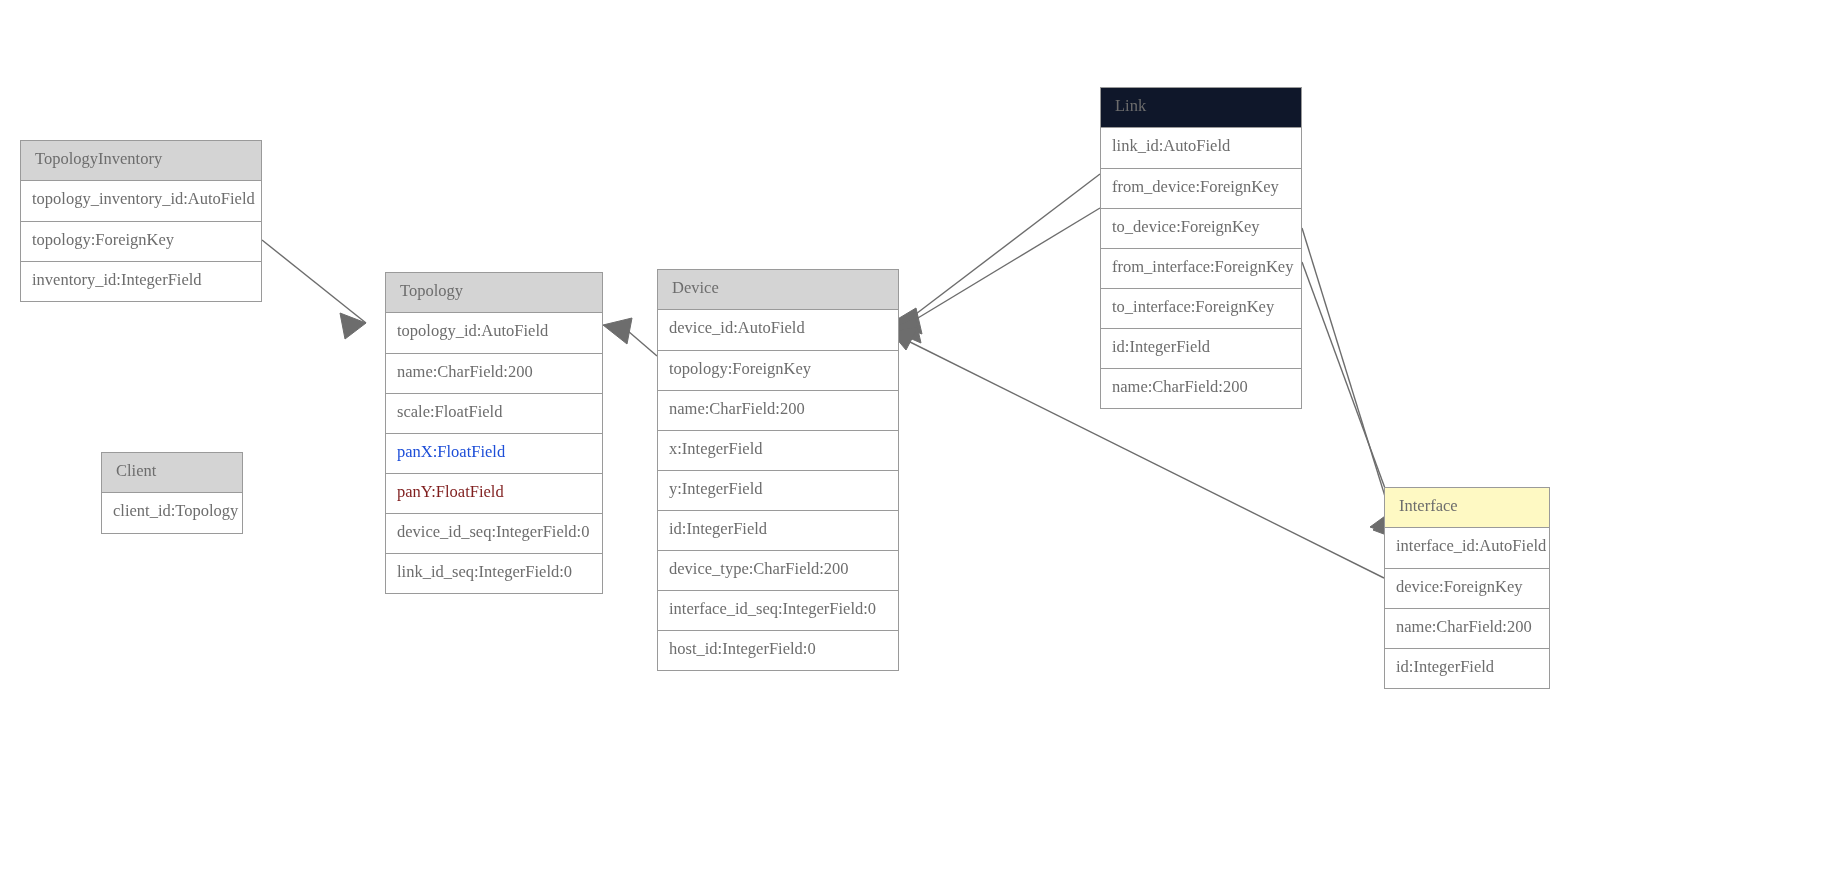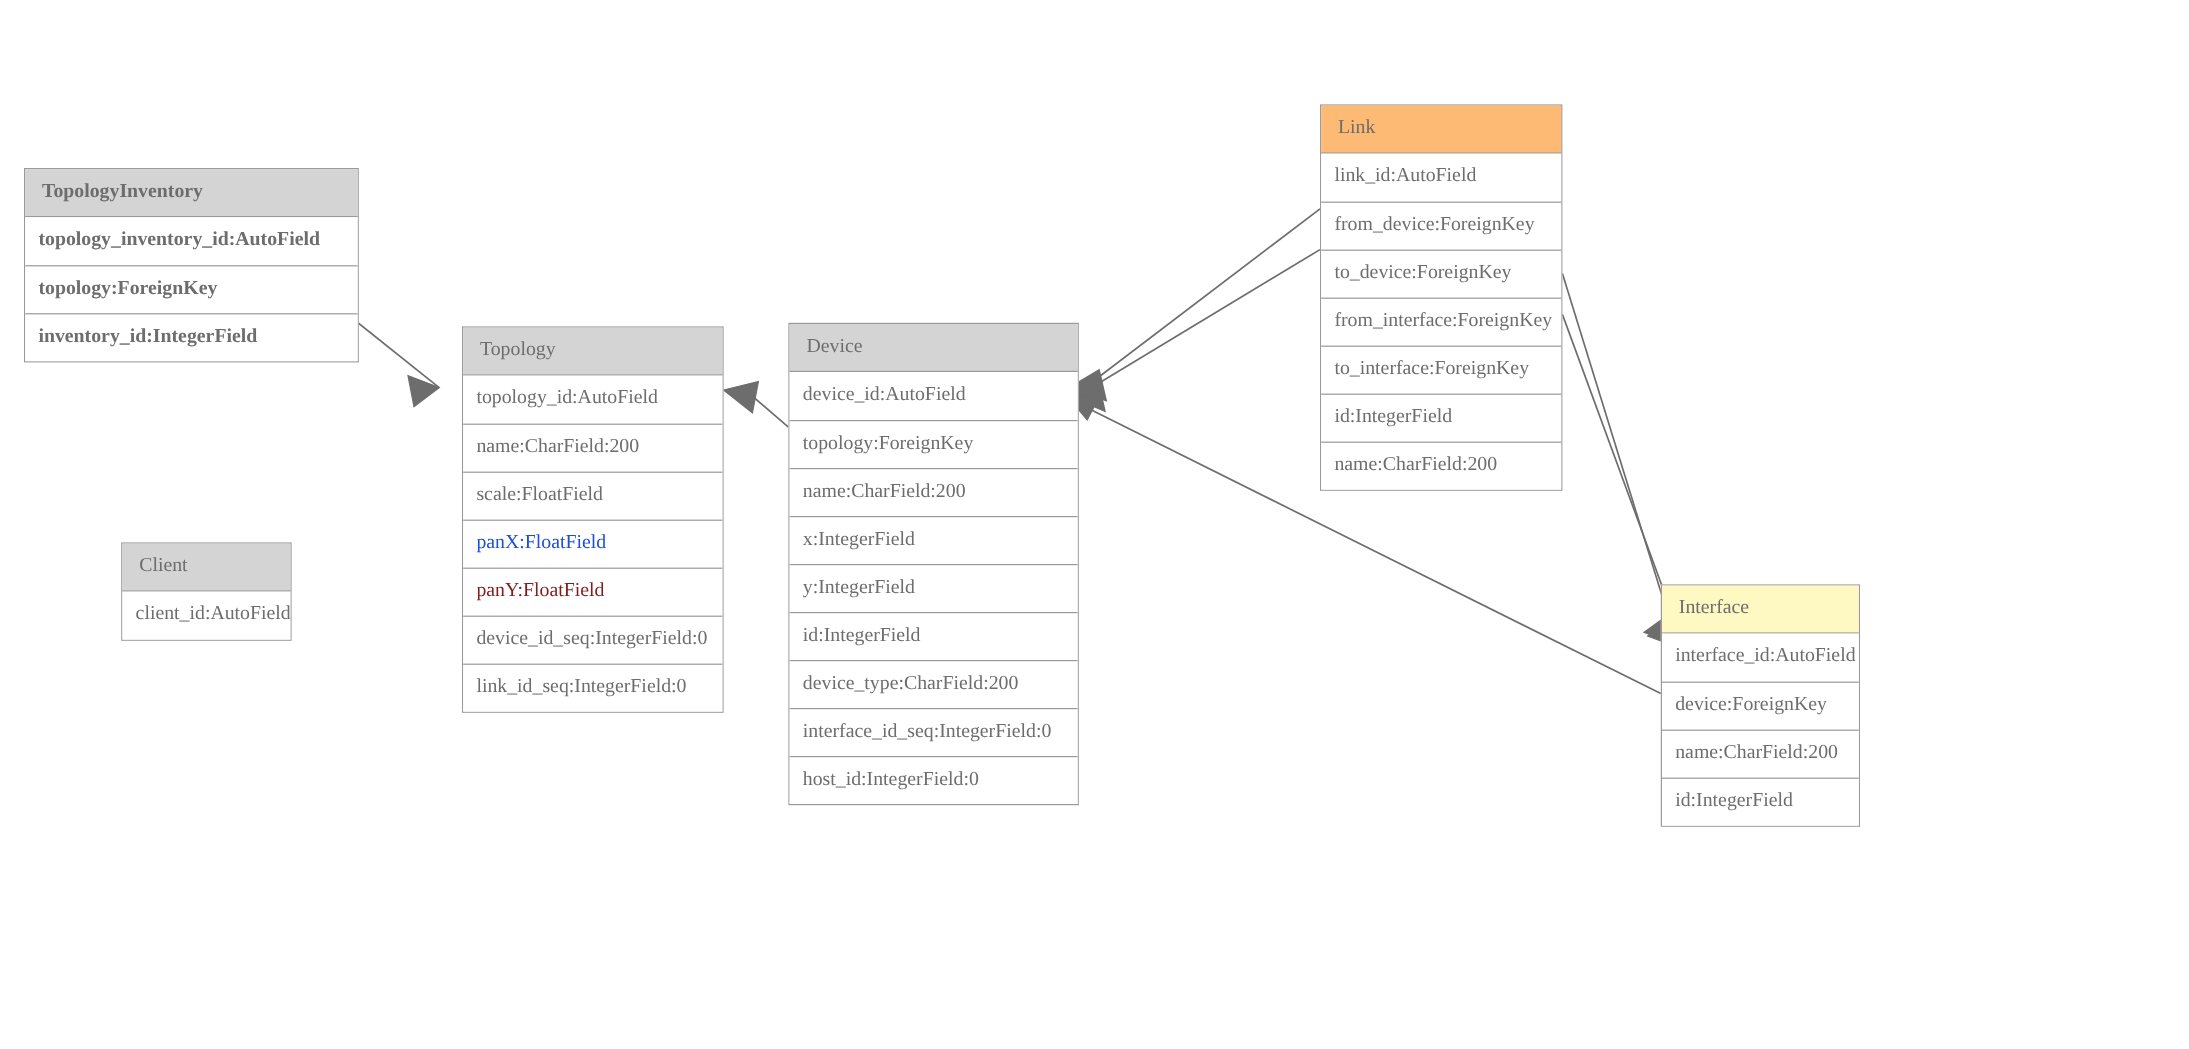--- a/index.html
+++ b/index.html
@@ -91,21 +91,21 @@
         <path d="M 1302,262 L 1397,521" stroke="#6d6d6d" stroke-width="1.4" fill="none"></path>
         <path d="M 1400,540 L 1373,530 L 1394,513 Z" fill="#6d6d6d" stroke="#6d6d6d" stroke-width="1" stroke-linejoin="miter"></path>
       </g>
       <g>
         <path d="M 902,338 L 1384,578" stroke="#6d6d6d" stroke-width="1.4" fill="none"></path>
         <path d="M 891,332 L 918,327 L 906,350 Z" fill="#6d6d6d" stroke="#6d6d6d" stroke-width="1" stroke-linejoin="miter"></path>
       </g>
     </svg>
 
   <div id="entity-layer">
-      <div class="entity" style="left: 20px; top: 140px; width: 279px; border-color: rgb(154, 154, 154); font-weight: bold;">
+      <div class="entity" style="left: 20px; top: 140px; width: 242px; border-color: rgb(154, 154, 154);">
         <div class="entity-header" style="background: rgb(212, 212, 212); border-bottom-color: rgb(154, 154, 154); color: rgb(109, 109, 109);">TopologyInventory</div>
         <div class="entity-rows">
           <div class="entity-row" style="border-top-color: rgb(154, 154, 154); background: rgb(255, 255, 255); color: rgb(109, 109, 109);">topology_inventory_id:AutoField</div>
           <div class="entity-row" style="border-top-color: rgb(154, 154, 154); background: rgb(255, 255, 255); color: rgb(109, 109, 109);">topology:ForeignKey</div>
           <div class="entity-row" style="border-top-color: rgb(154, 154, 154); background: rgb(255, 255, 255); color: rgb(109, 109, 109);">inventory_id:IntegerField</div>
         </div>
       </div>
       <div class="entity" style="left: 385px; top: 272px; width: 218px; border-color: rgb(154, 154, 154);">
         <div class="entity-header" style="background: rgb(212, 212, 212); border-bottom-color: rgb(154, 154, 154); color: rgb(109, 109, 109);">Topology</div>
         <div class="entity-rows">
@@ -114,39 +114,39 @@
           <div class="entity-row" style="border-top-color: rgb(154, 154, 154); background: rgb(255, 255, 255); color: rgb(109, 109, 109);">scale:FloatField</div>
           <div class="entity-row" style="border-top-color: rgb(154, 154, 154); background: rgb(255, 255, 255); color: #1d4ed8;">panX:FloatField</div>
           <div class="entity-row" style="border-top-color: rgb(154, 154, 154); background: rgb(255, 255, 255); color: #7f1d1d;">panY:FloatField</div>
           <div class="entity-row" style="border-top-color: rgb(154, 154, 154); background: rgb(255, 255, 255); color: rgb(109, 109, 109);">device_id_seq:IntegerField:0</div>
           <div class="entity-row" style="border-top-color: rgb(154, 154, 154); background: rgb(255, 255, 255); color: rgb(109, 109, 109);">link_id_seq:IntegerField:0</div>
         </div>
       </div>
       <div class="entity" style="left: 69px; top: 452px; width: 142px; border-color: rgb(154, 154, 154); margin-left: 32px;">
         <div class="entity-header" style="background: rgb(212, 212, 212); border-bottom-color: rgb(154, 154, 154); color: rgb(109, 109, 109);">Client</div>
         <div class="entity-rows">
-          <div class="entity-row" style="border-top-color: rgb(154, 154, 154); background: rgb(255, 255, 255); color: rgb(109, 109, 109);">client_id:AutoField</div>
+          <div class="entity-row" style="border-top-color: rgb(154, 154, 154); background: rgb(255, 255, 255); color: rgb(109, 109, 109);">client_id:Topology</div>
         </div>
       </div>
       <div class="entity" style="left: 657px; top: 269px; width: 242px; border-color: rgb(154, 154, 154);">
         <div class="entity-header" style="background: rgb(212, 212, 212); border-bottom-color: rgb(154, 154, 154); color: rgb(109, 109, 109);">Device</div>
         <div class="entity-rows">
           <div class="entity-row" style="border-top-color: rgb(154, 154, 154); background: rgb(255, 255, 255); color: rgb(109, 109, 109);">device_id:AutoField</div>
           <div class="entity-row" style="border-top-color: rgb(154, 154, 154); background: rgb(255, 255, 255); color: rgb(109, 109, 109);">topology:ForeignKey</div>
           <div class="entity-row" style="border-top-color: rgb(154, 154, 154); background: rgb(255, 255, 255); color: rgb(109, 109, 109);">name:CharField:200</div>
           <div class="entity-row" style="border-top-color: rgb(154, 154, 154); background: rgb(255, 255, 255); color: rgb(109, 109, 109);">x:IntegerField</div>
           <div class="entity-row" style="border-top-color: rgb(154, 154, 154); background: rgb(255, 255, 255); color: rgb(109, 109, 109);">y:IntegerField</div>
           <div class="entity-row" style="border-top-color: rgb(154, 154, 154); background: rgb(255, 255, 255); color: rgb(109, 109, 109);">id:IntegerField</div>
           <div class="entity-row" style="border-top-color: rgb(154, 154, 154); background: rgb(255, 255, 255); color: rgb(109, 109, 109);">device_type:CharField:200</div>
           <div class="entity-row" style="border-top-color: rgb(154, 154, 154); background: rgb(255, 255, 255); color: rgb(109, 109, 109);">interface_id_seq:IntegerField:0</div>
           <div class="entity-row" style="border-top-color: rgb(154, 154, 154); background: rgb(255, 255, 255); color: rgb(109, 109, 109);">host_id:IntegerField:0</div>
         </div>
       </div>
       <div class="entity" style="left: 1100px; top: 87px; width: 202px; border-color: rgb(154, 154, 154);">
-        <div class="entity-header" style="background: #fdba74; border-bottom-color: rgb(154, 154, 154); color: rgb(109, 109, 109);">Link</div>
+        <div class="entity-header" style="background: #0f172a; border-bottom-color: rgb(154, 154, 154); color: rgb(109, 109, 109);">Link</div>
         <div class="entity-rows">
           <div class="entity-row" style="border-top-color: rgb(154, 154, 154); background: rgb(255, 255, 255); color: rgb(109, 109, 109);">link_id:AutoField</div>
           <div class="entity-row" style="border-top-color: rgb(154, 154, 154); background: rgb(255, 255, 255); color: rgb(109, 109, 109);">from_device:ForeignKey</div>
           <div class="entity-row" style="border-top-color: rgb(154, 154, 154); background: rgb(255, 255, 255); color: rgb(109, 109, 109);">to_device:ForeignKey</div>
           <div class="entity-row" style="border-top-color: rgb(154, 154, 154); background: rgb(255, 255, 255); color: rgb(109, 109, 109);">from_interface:ForeignKey</div>
           <div class="entity-row" style="border-top-color: rgb(154, 154, 154); background: rgb(255, 255, 255); color: rgb(109, 109, 109);">to_interface:ForeignKey</div>
           <div class="entity-row" style="border-top-color: rgb(154, 154, 154); background: rgb(255, 255, 255); color: rgb(109, 109, 109);">id:IntegerField</div>
           <div class="entity-row" style="border-top-color: rgb(154, 154, 154); background: rgb(255, 255, 255); color: rgb(109, 109, 109);">name:CharField:200</div>
         </div>
       </div>

